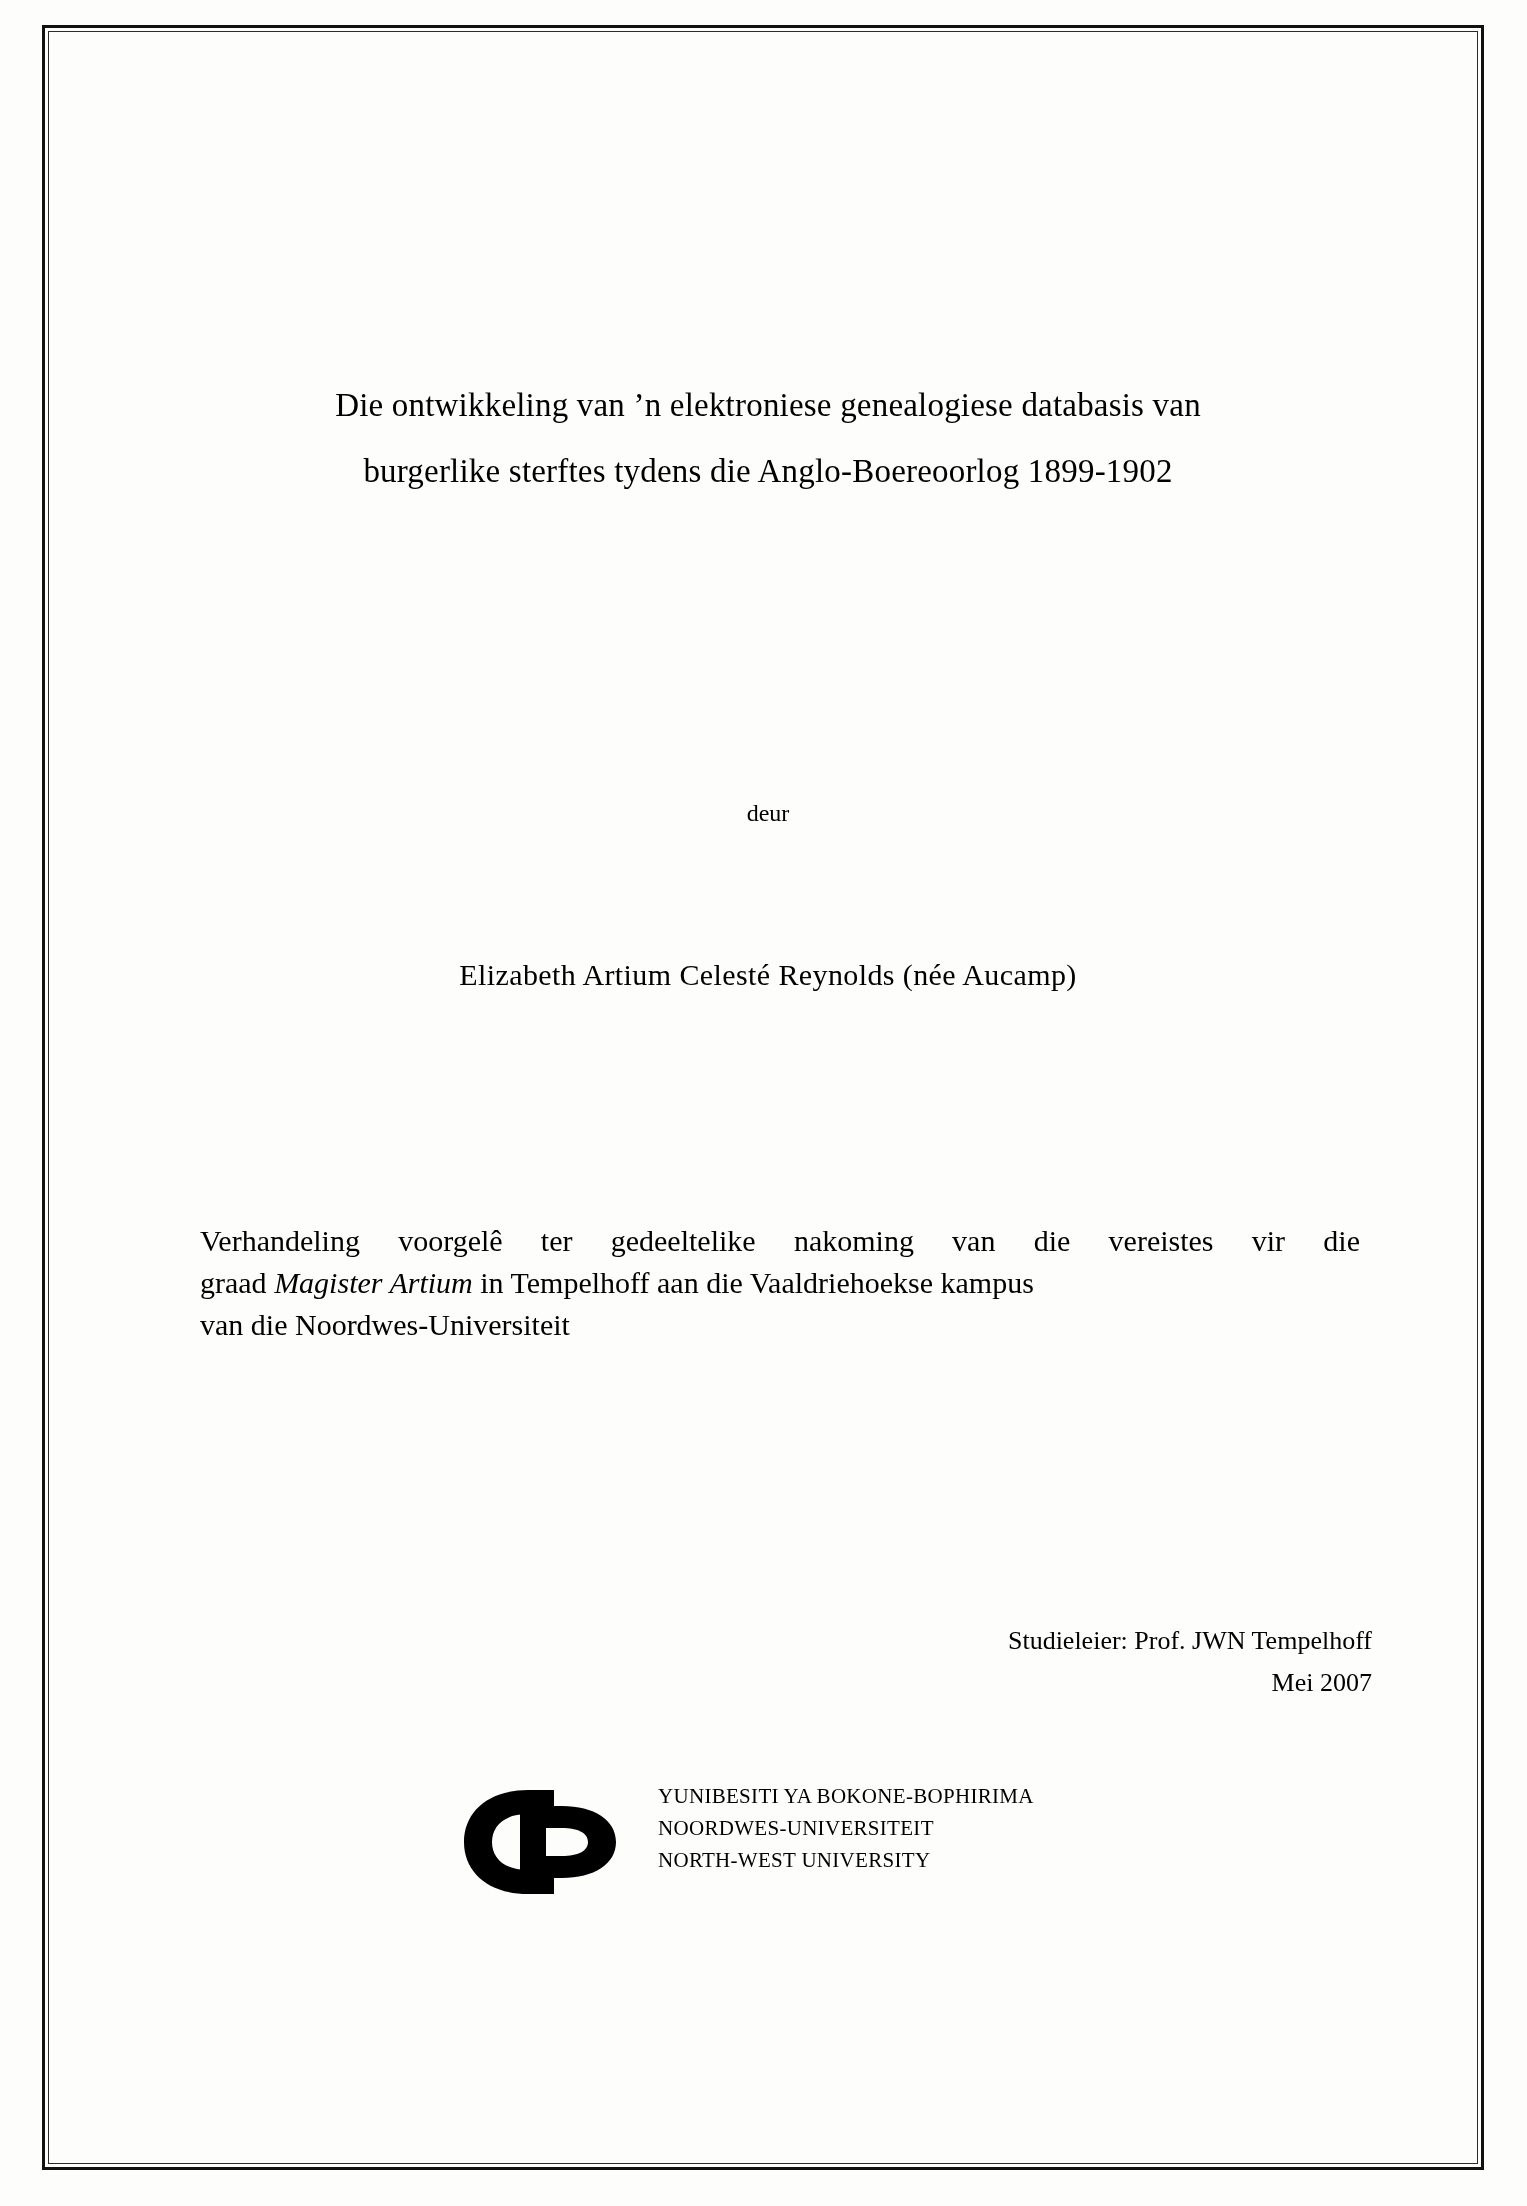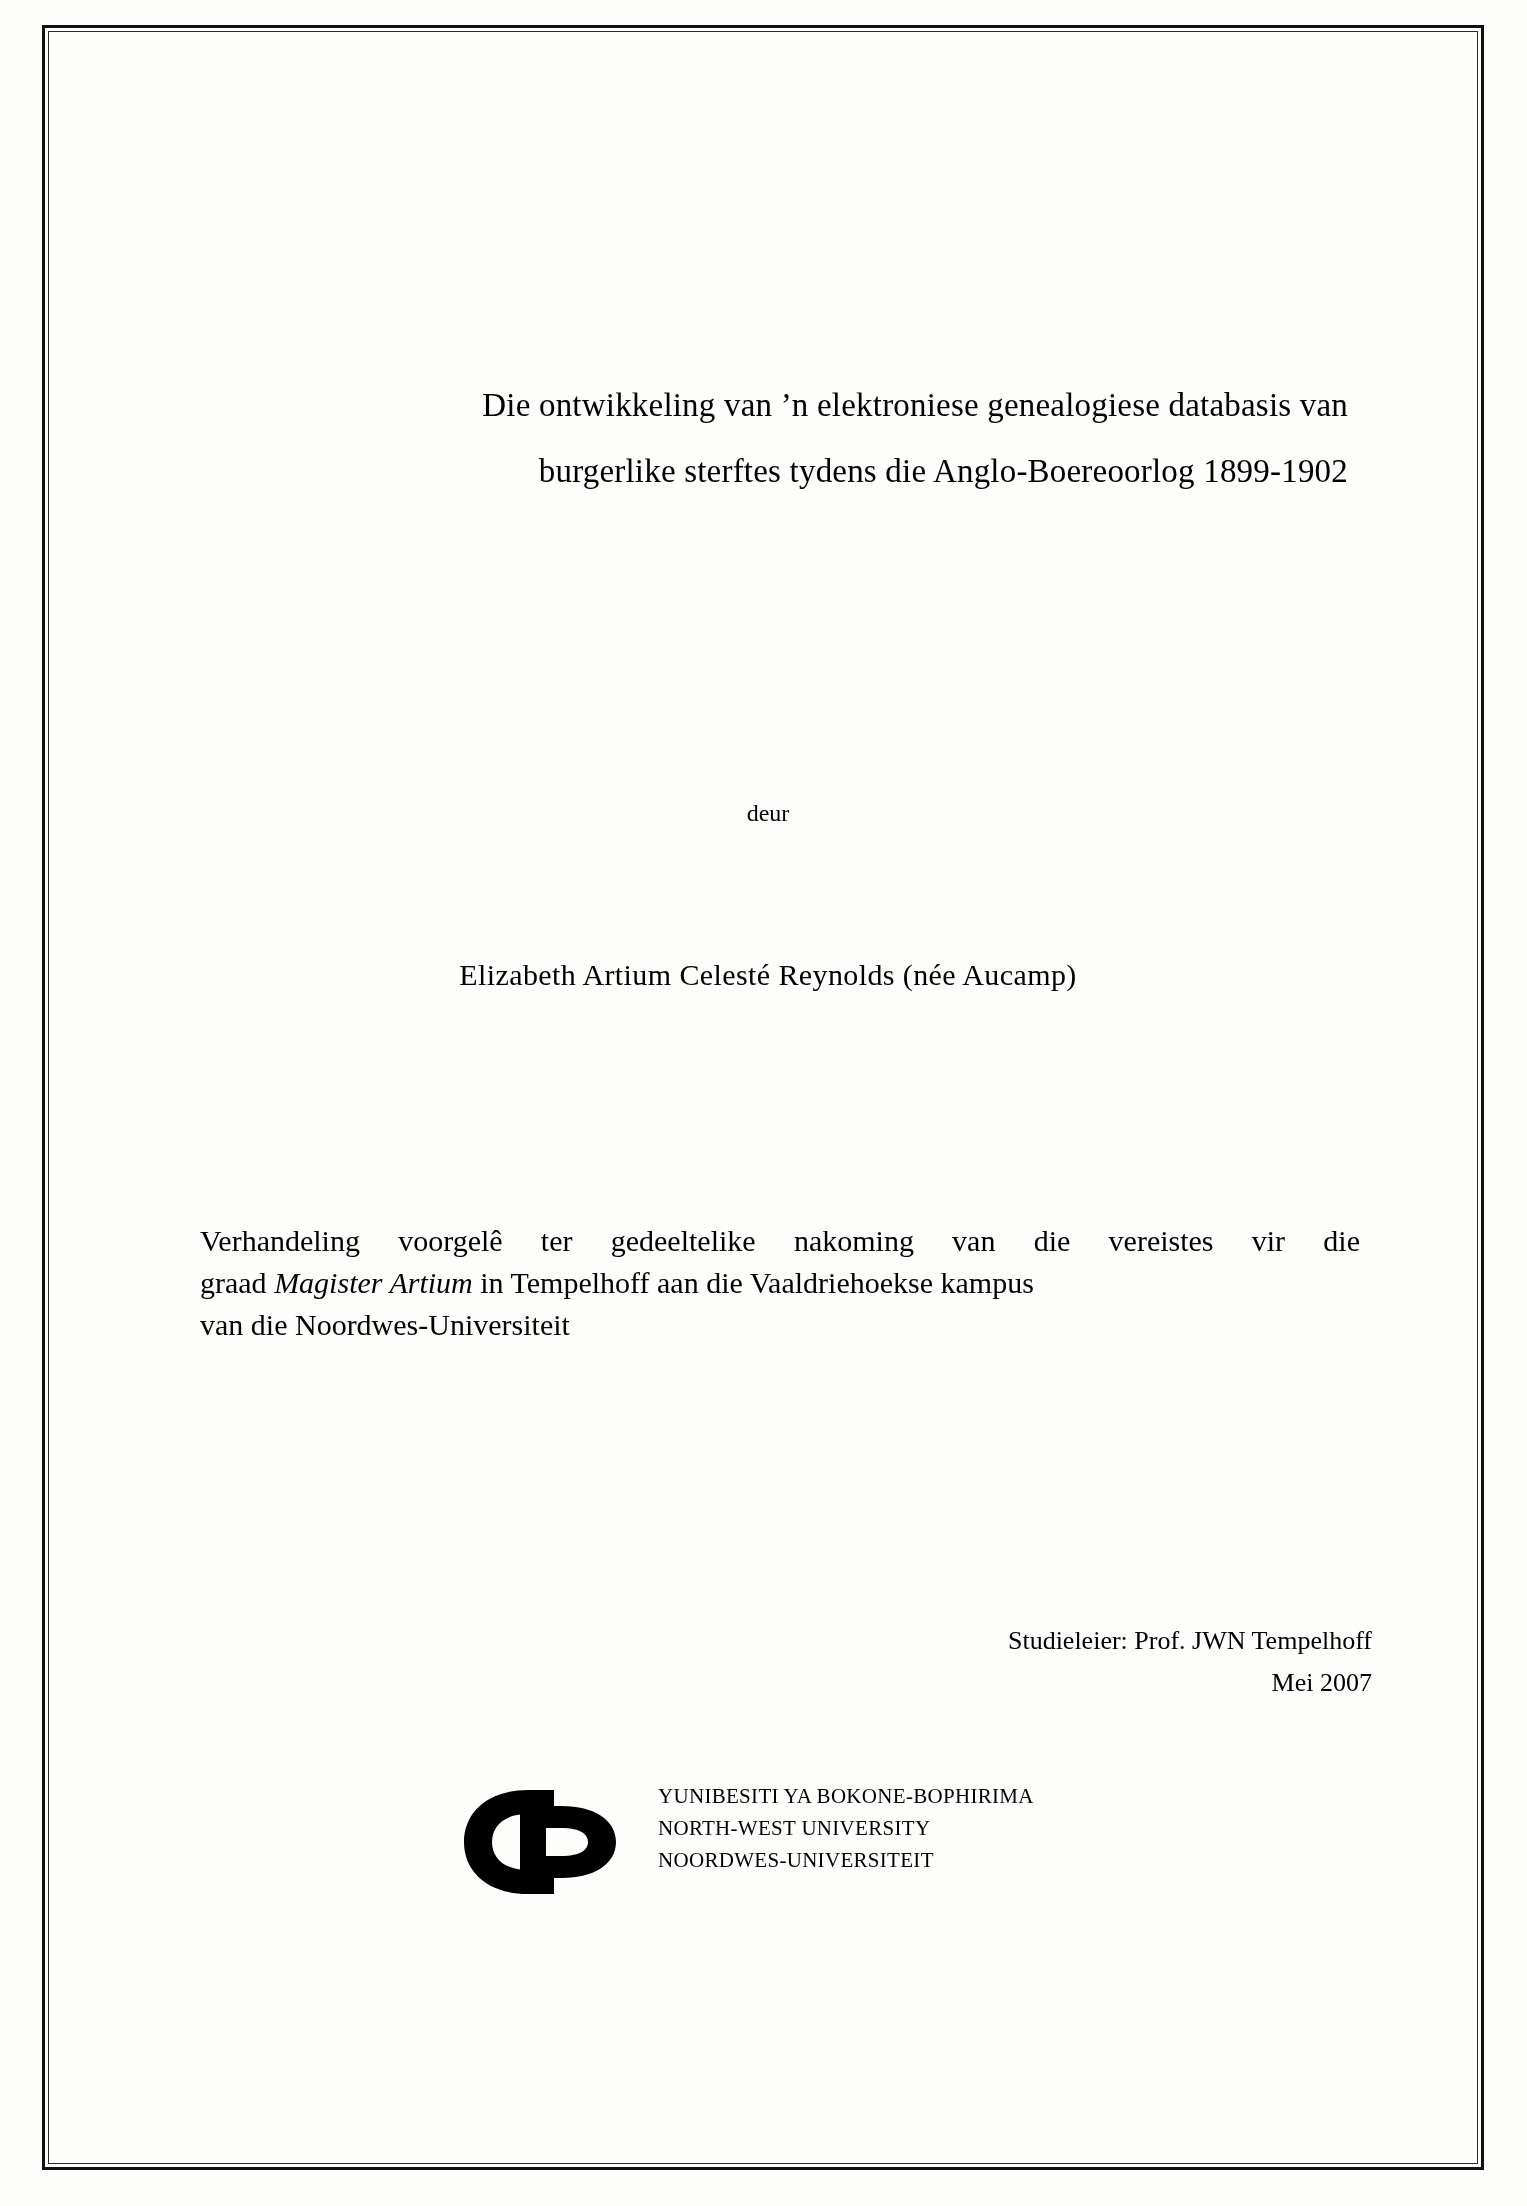--- a/index.html
+++ b/index.html
@@ -52,21 +52,21 @@
     top: 0;
     width: 1160px;
     height: 2206px;
   }
 
   .title-block {
     position: absolute;
     top: 372px;
     left: 0;
     width: 1160px;
-    text-align: right;
+    text-align: center;
   }
   .title-line {
     font-size: 33px;
     line-height: 66px;
     letter-spacing: 0.2px;
   }
 
   .deur {
     position: absolute;
     top: 800px;
@@ -174,19 +174,19 @@
     <div class="logo-block">
       <div class="logo-mark">
         <svg width="190" height="112" viewBox="0 0 190 112" xmlns="http://www.w3.org/2000/svg">
 
           <path d="M70,4 C30,4 6,26 6,56 C6,86 30,108 70,108 L96,108 L96,84 L70,84 C46,84 34,72 34,56 C34,40 46,28 70,28 L96,28 L96,4 Z" fill="#000000"></path>
           <path d="M62,20 L62,92 L104,92 C136,92 158,78 158,56 C158,34 136,20 104,20 Z M88,42 L104,42 C120,42 130,47 130,56 C130,65 120,70 104,70 L88,70 Z" fill="#000000"></path>
         </svg>
       </div>
       <div class="logo-text">
         <div>YUNIBESITI YA BOKONE-BOPHIRIMA</div>
+        <div>NOORDWES-UNIVERSITEIT</div>
         <div>NORTH-WEST UNIVERSITY</div>
-        <div>NOORDWES-UNIVERSITEIT</div>
       </div>
     </div>
 
   </div>
 </div>
 
 </body></html>

